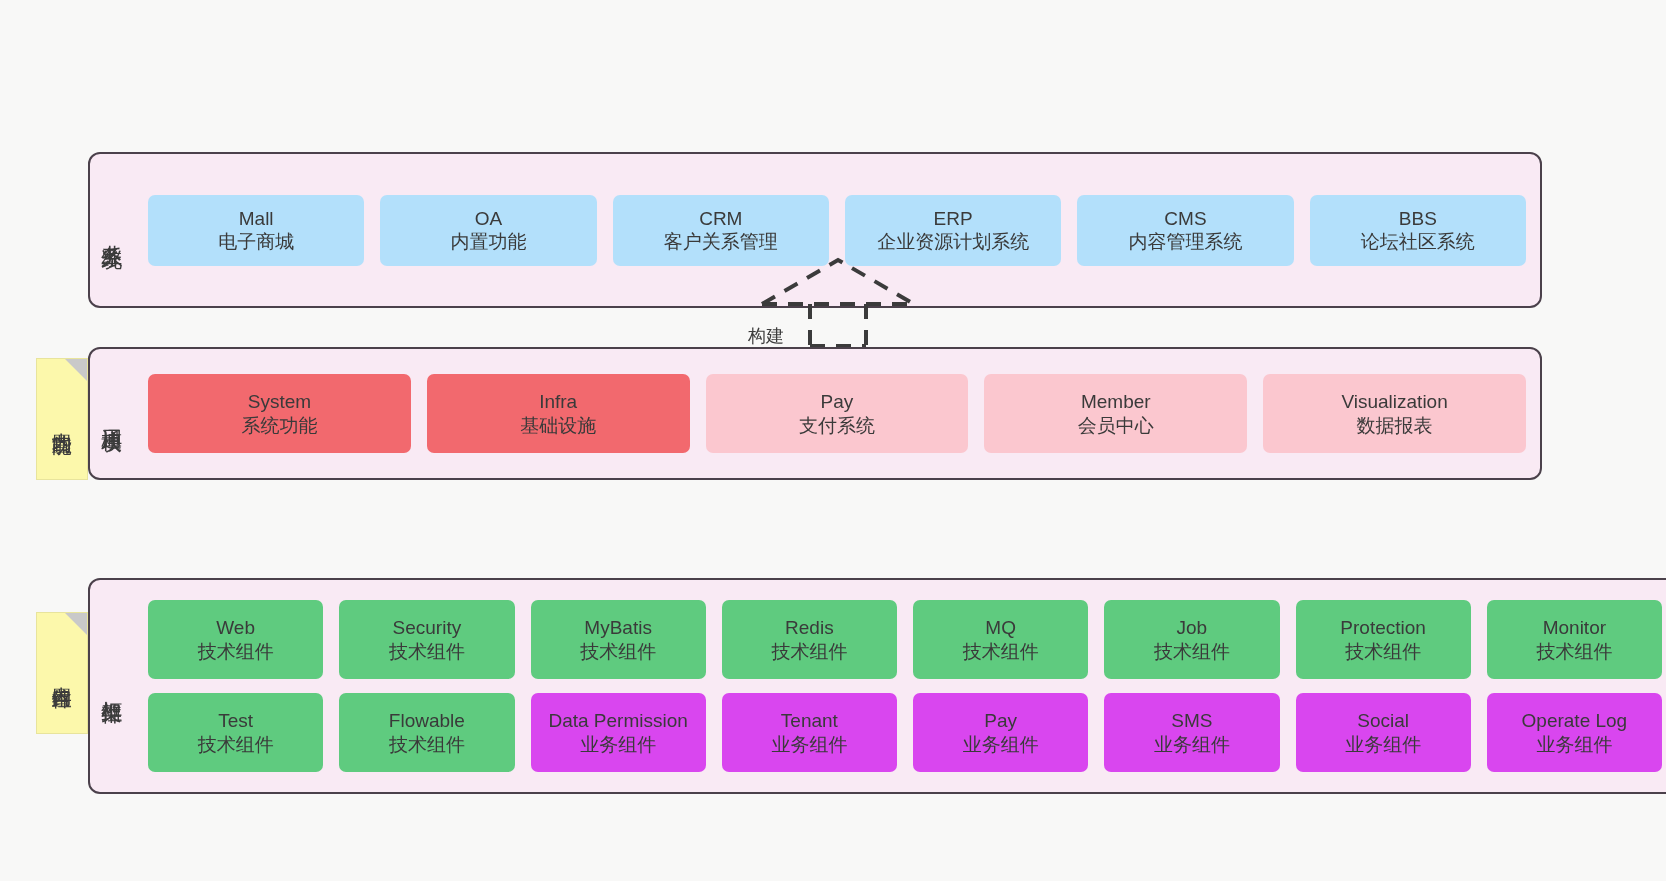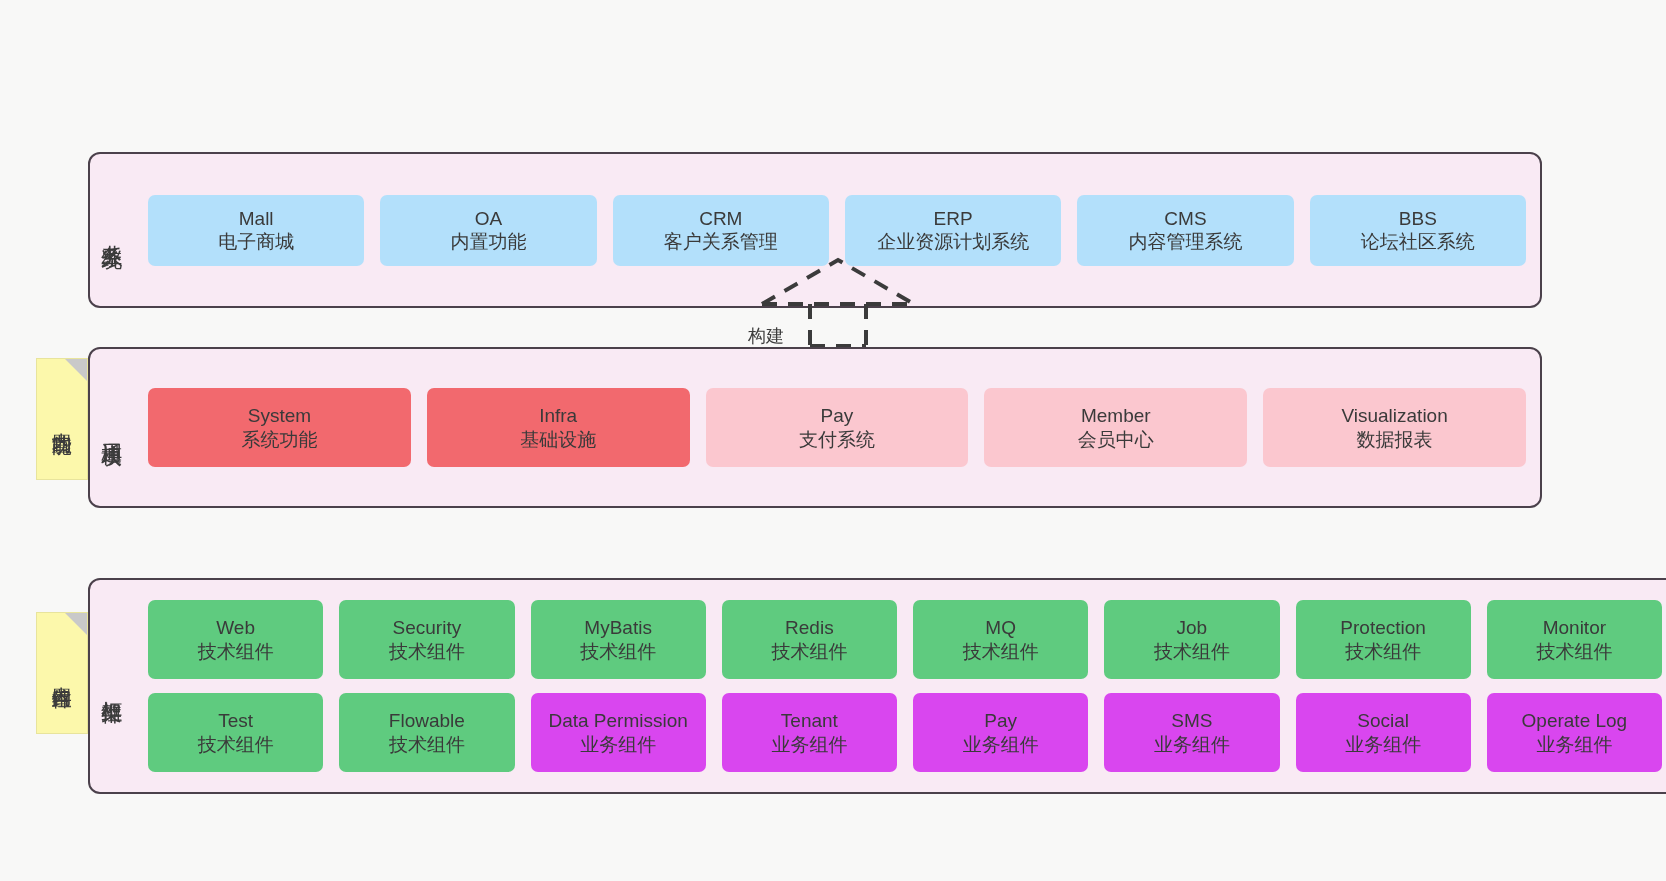--- a/index.html
+++ b/index.html
@@ -87,21 +87,21 @@
   .card .t-cn { display: block; }
 
   .card.blue       { background: #b3e0fb; }
   .card.red        { background: #f2696e; }
   .card.pink       { background: #fbc7cf; }
   .card.green      { background: #5fcb7f; }
   .card.lightgreen { background: #d946ef; }
 
   
   #layer-business  { left: 88px;  top: 113px; width: 1454px; height: 156px; margin-top: 39px; }
-  #layer-common    { left: 88px;  top: 347px; width: 1454px; height: 161px; }
+  #layer-common    { left: 88px;  top: 347px; width: 1454px; height: 133px; }
   #layer-framework { left: 88px;  top: 578px; width: 1590px; height: 216px; }
 
   #layer-business  .card { height: 71px; }
   #layer-common    .card { height: 79px; }
   #layer-framework .card { height: 79px; }
 
   
   .note {
     position: absolute;
     box-sizing: border-box;

